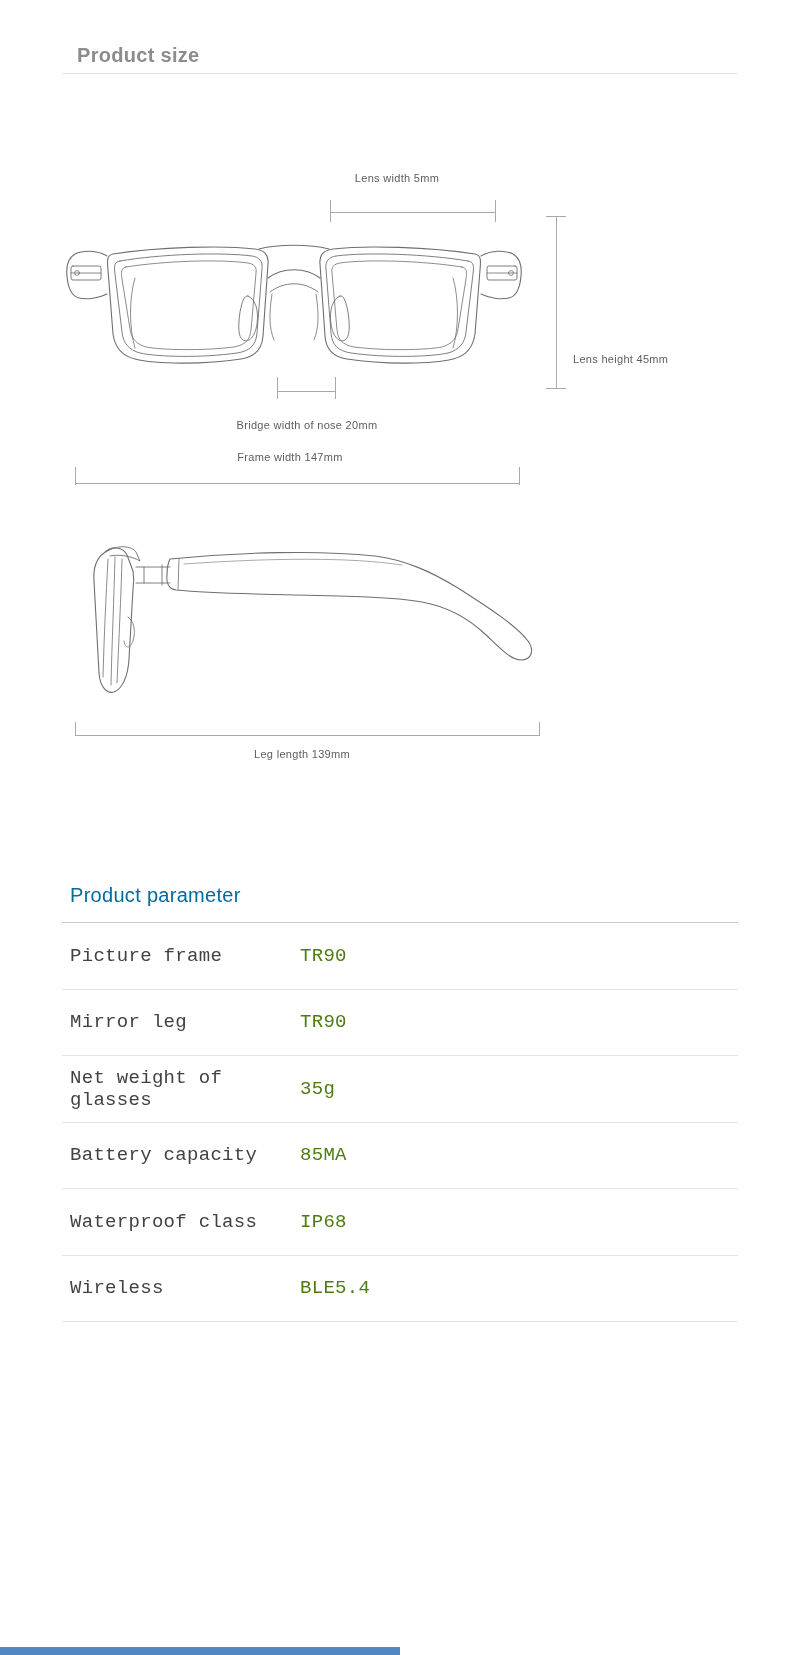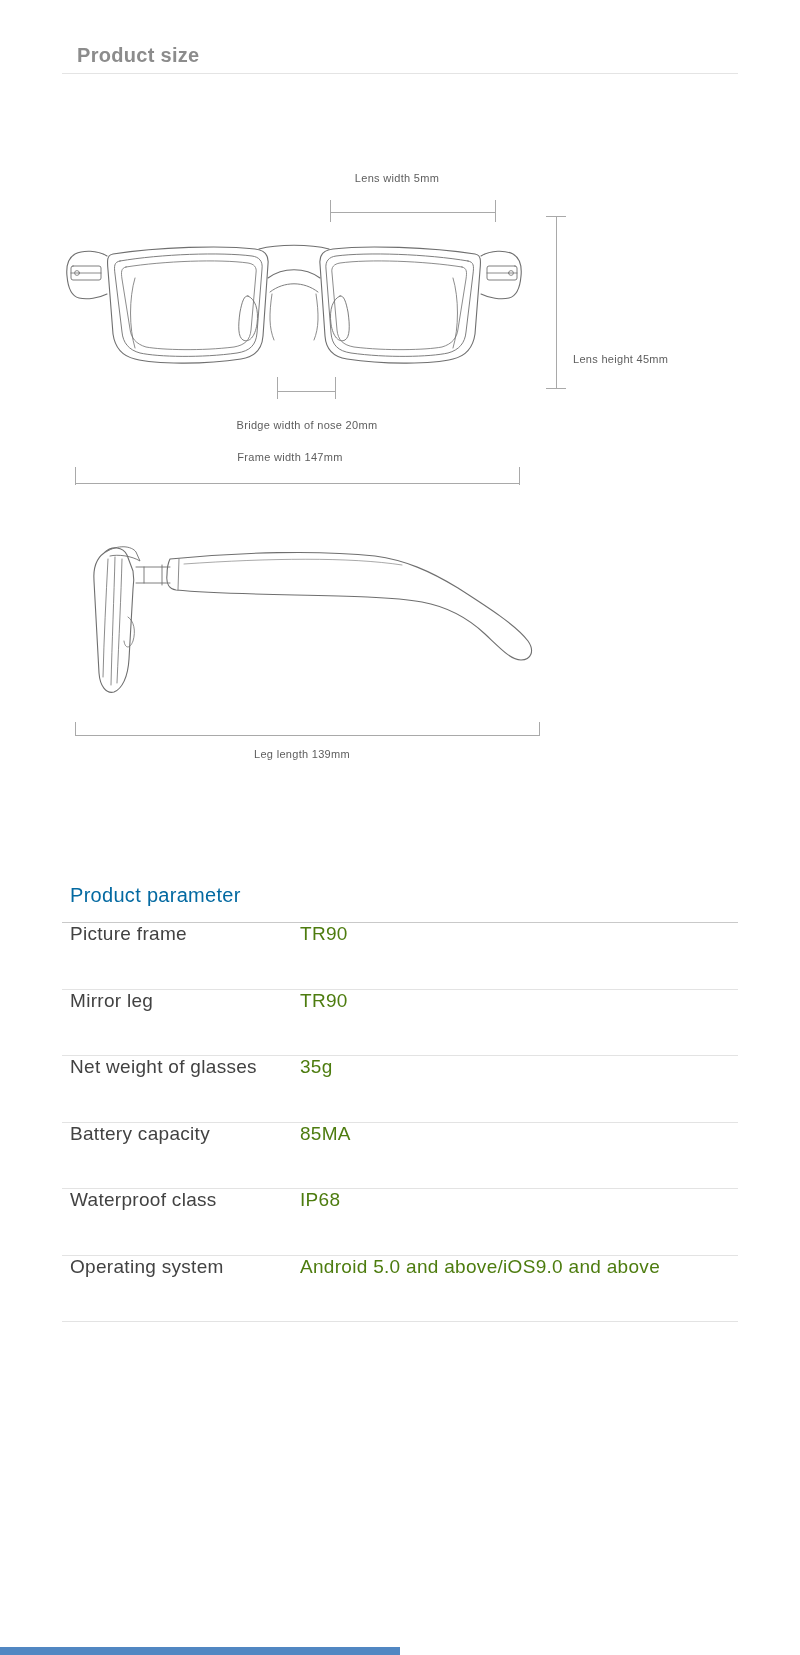--- a/index.html
+++ b/index.html
@@ -28,22 +28,23 @@
   
   .param-heading {
     position:absolute; left:70px; top:884px;
     font-size:20px; font-weight:normal; color:#0369a1; letter-spacing:0.3px;text-align:center;
   }
   .param-table {
     position:absolute; left:62px; top:922px; width:676px;
     border-top:1px solid #c9c9c9;
   }
   .param-row {
-    display:flex; height:66.5px;
+    display:flex; align-items:center; height:66.5px;
     border-bottom:1px solid #e3e3e3;
+    font-family:Liberation Mono, monospace;
   }
   .param-label {
     width:238px; padding-left:8px; font-size:19px; color:#424242;
     letter-spacing:0.3px; flex-shrink:0;
   }
   .param-value {
     font-size:19px; color:#4d7c0f; letter-spacing:0.3px;
   }
   .accent-bar {
     position:absolute; left:0; top:1647px; width:400px; height:8px;
@@ -150,20 +151,20 @@
     </div>
     <div class="param-row">
       <div class="param-label">Battery capacity</div>
       <div class="param-value">85MA</div>
     </div>
     <div class="param-row">
       <div class="param-label">Waterproof class</div>
       <div class="param-value">IP68</div>
     </div>
     <div class="param-row">
-      <div class="param-label">Operating system</div>
-      <div class="param-value">Android 5.0 and above/iOS9.0 and above</div>
+      <div class="param-label">Wireless</div>
+      <div class="param-value">BLE5.4</div>
     </div>
   </div>
 
   <div class="accent-bar"></div>
 
 </div>
 
 </body></html>

